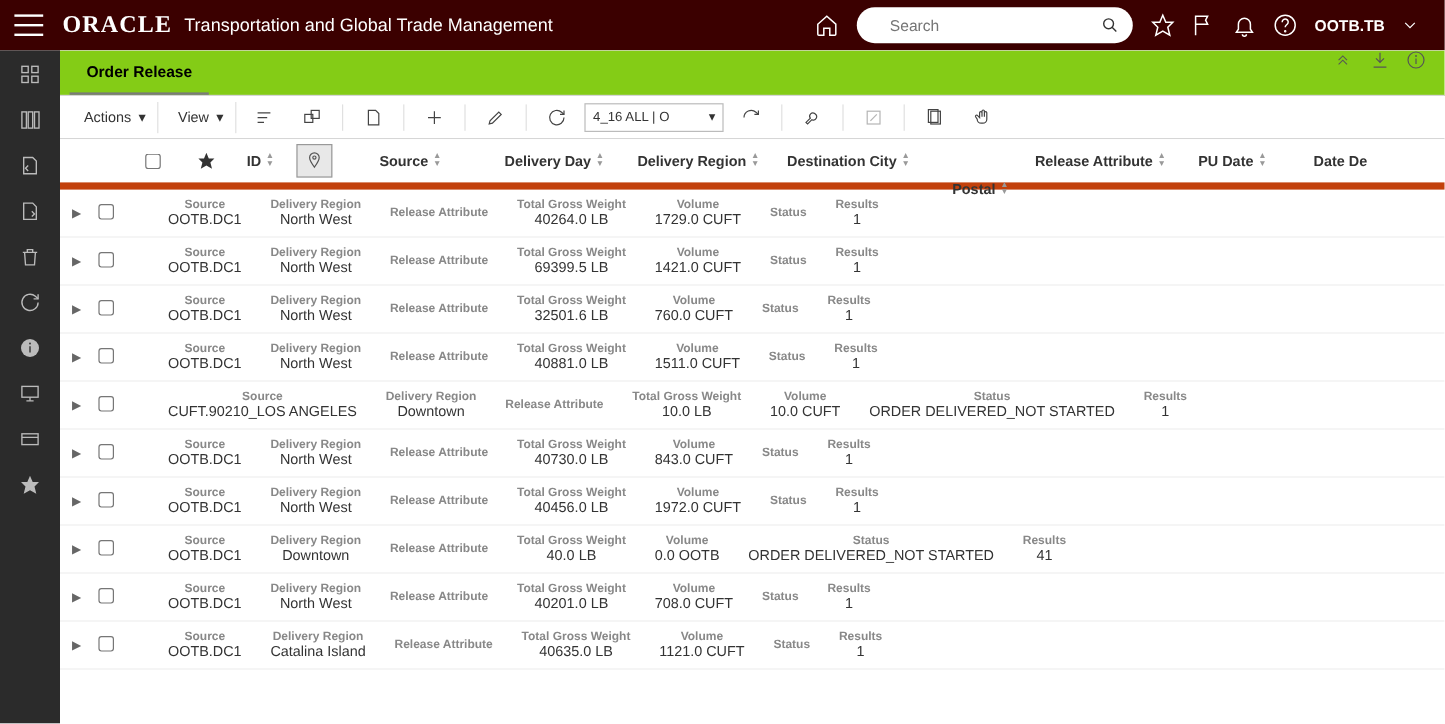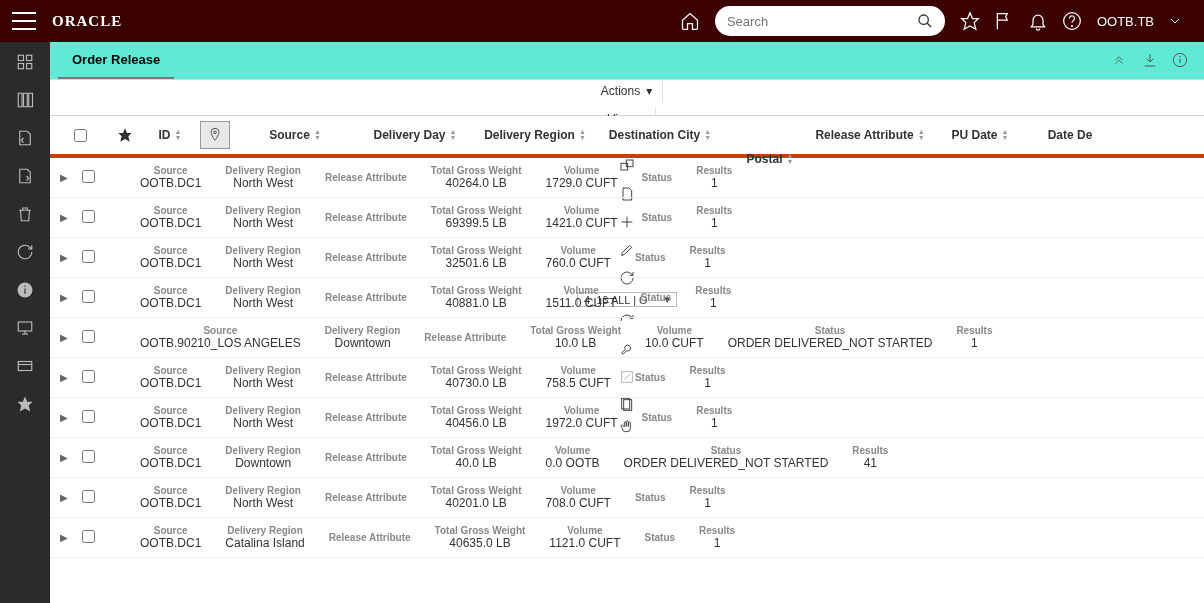--- a/index.html
+++ b/index.html
@@ -2,57 +2,57 @@
 <html><head>
 <meta charset="utf-8">
 <style>
 * { margin: 0; padding: 0; box-sizing: border-box; }
 body { font-family: Arial, Helvetica, sans-serif; font-size: 12px; color: #333; overflow: hidden; width: 1204px; height: 603px; }
 
 
 .header { height: 42px; background: #3b0000; display: flex; align-items: center; padding: 0 12px; color: #fff; }
 .hamburger { width: 24px; height: 18px; display: flex; flex-direction: column; justify-content: space-between; margin-right: 16px; cursor: pointer; }
 .hamburger span { height: 2px; background: #fff; }
-.oracle-logo { font-family: Georgia, serif; font-size: 15px; font-weight: bold; letter-spacing: 1px; margin-right: 10px; }
+.oracle-logo { font-family: Georgia, serif; font-size: 20px; font-weight: bold; letter-spacing: 1px; margin-right: 10px; }
 .app-title { font-size: 15px; font-weight: 300; }
 .header-spacer { flex: 1; }
 .header-icon { width: 22px; height: 22px; margin: 0 6px; cursor: pointer; display: flex; align-items: center; justify-content: center; }
 .header-icon svg { stroke: #fff; fill: none; stroke-width: 1.5; }
 .search-box { background: #fff; border-radius: 18px; height: 30px; width: 230px; display: flex; align-items: center; padding: 0 12px; margin: 0 8px; }
-.search-box input { border: none; outline: none; flex: 1; font-size: 13px; background: transparent; }
+.search-box input { border: none; outline: none; flex: 1; font-size: 13px; background: transparent; margin-left: 16px; }
 .search-box svg { stroke: #333; fill: none; stroke-width: 2; }
-.user-label { font-size: 13px; font-weight: normal; margin-left: 8px; margin-right: 4px; }
+.user-label { font-size: 13px; font-weight: bold; margin-left: 8px; margin-right: 4px; }
 
 
 .main-wrap { display: flex; height: calc(603px - 42px); }
 .left-rail { width: 50px; background: #2b2b2b; display: flex; flex-direction: column; align-items: center; padding-top: 10px; gap: 18px; }
 .rail-icon { width: 20px; height: 20px; cursor: pointer; display: flex; align-items: center; justify-content: center; }
 .rail-icon svg { stroke: #bbb; fill: none; stroke-width: 1.5; }
 
 
 .content { flex: 1; display: flex; flex-direction: column; background: #fff; overflow: hidden; }
 
 
-.tabs-row { height: 38px; border-bottom: 1px solid #d6d6d6; display: flex; align-items: center; padding: 0 8px; background: #5eead4; }
+.tabs-row { height: 38px; border-bottom: 1px solid #d6d6d6; display: flex; align-items: flex-start; padding: 0 8px; background: #84cc16; }
 .tab { padding: 0 14px; height: 100%; display: flex; align-items: center; font-size: 13px; cursor: pointer; color: #555; }
 .tab.active { font-weight: bold; color: #000; border-bottom: 2px solid #7a7a7a; }
 .tabs-spacer { flex: 1; }
 .tabs-icon { width: 18px; height: 18px; margin: 0 6px; cursor: pointer; }
 .tabs-icon svg { stroke: #555; fill: none; stroke-width: 1.5; }
 
 
-.toolbar { height: 36px; border-bottom: 1px solid #d6d6d6; display: flex; align-items: center; padding: 0 10px; gap: 6px; flex-direction: column; }
+.toolbar { height: 36px; border-bottom: 1px solid #d6d6d6; display: flex; align-items: center; padding: 0 10px; gap: 6px; }
 .tb-btn { padding: 4px 10px; display: flex; align-items: center; gap: 6px; cursor: pointer; font-size: 12px; color: #333; border-right: 1px solid #e0e0e0; height: 26px; }
 .tb-icon { width: 18px; height: 18px; cursor: pointer; display: flex; align-items: center; justify-content: center; margin: 0 8px; }
 .tb-icon svg { stroke: #444; fill: none; stroke-width: 1.5; }
 .tb-sep { width: 1px; height: 22px; background: #e0e0e0; margin: 0 2px; }
-.saved-search { border: 1px solid #bbb; height: 24px; padding: 0 6px; font-size: 11px; width: 100px; display: flex; align-items: center; justify-content: space-between; cursor: pointer; }
-
-
-.col-header { height: 42px; border-bottom: 4px solid #c2410c; display: flex; align-items: center; background: #fff; padding-left: 10px; }
+.saved-search { border: 1px solid #bbb; height: 24px; padding: 0 6px; font-size: 11px; width: 116px; display: flex; align-items: center; justify-content: space-between; cursor: pointer; }
+
+
+.col-header { height: 42px; border-bottom: 6px solid #c2410c; display: flex; align-items: center; background: #fff; padding-left: 10px; justify-content: center; }
 .col { display: flex; align-items: center; justify-content: center; gap: 4px; font-size: 12px; font-weight: bold; color: #333; text-align: center; padding: 0 4px; }
 .sort-arrows { display: flex; flex-direction: column; font-size: 7px; color: #999; line-height: 6px; }
 .th-checkbox { width: 40px; }
 .th-star { width: 50px; }
 .th-id { width: 40px; }
 .th-map { width: 50px; }
 .map-btn { width: 30px; height: 28px; border: 1px solid #999; background: #e8e8e8; display: flex; align-items: center; justify-content: center; }
 
 
 .rows { flex: 1; overflow-y: auto; }
@@ -73,20 +73,21 @@
 </head>
 <body>
 
 <div class="header">
   <div class="hamburger">
       <span></span>
       <span></span>
       <span></span>
     </div>
   <div class="oracle-logo">ORACLE</div>
+  <div class="app-title">Transportation and Global Trade Management</div>
   <div class="header-spacer"></div>
   <div class="header-icon">
     <svg width="20" height="20" viewBox="0 0 24 24">
         <path d="M3 11l9-8 9 8v10a1 1 0 01-1 1h-5v-7h-6v7H4a1 1 0 01-1-1V11z"></path>
       </svg>
   </div>
   <div class="search-box">
     <input type="text" placeholder="Search" style="">
     <svg width="16" height="16" viewBox="0 0 24 24">
         <circle cx="10" cy="10" r="7"></circle>
@@ -510,21 +511,21 @@
               <span class="field-value">1</span>
             </div>
     </div>
         </div>
         <div class="data-row">
     <div class="row-expand">▶</div>
     <div class="row-check"><input type="checkbox" style=""></div>
     <div class="row-fields">
       <div class="field">
               <span class="field-label">Source</span>
-              <span class="field-value">OOTB.90210_LOS ANGELES</span>
+              <span class="field-value">CUFT.90210_LOS ANGELES</span>
             </div>
       <div class="field">
               <span class="field-label">Delivery Region</span>
               <span class="field-value">Downtown</span>
             </div>
       <div class="field">
               <span class="field-label">Release Attribute</span>
               <span class="field-value"></span>
             </div>
       <div class="field">
@@ -560,21 +561,21 @@
       <div class="field">
               <span class="field-label">Release Attribute</span>
               <span class="field-value"></span>
             </div>
       <div class="field">
               <span class="field-label">Total Gross Weight</span>
               <span class="field-value">40730.0 LB</span>
             </div>
       <div class="field">
               <span class="field-label">Volume</span>
-              <span class="field-value">758.5 CUFT</span>
+              <span class="field-value">843.0 CUFT</span>
             </div>
       <div class="field">
               <span class="field-label">Status</span>
               <span class="field-value"></span>
             </div>
       <div class="field">
               <span class="field-label">Results</span>
               <span class="field-value">1</span>
             </div>
     </div>

